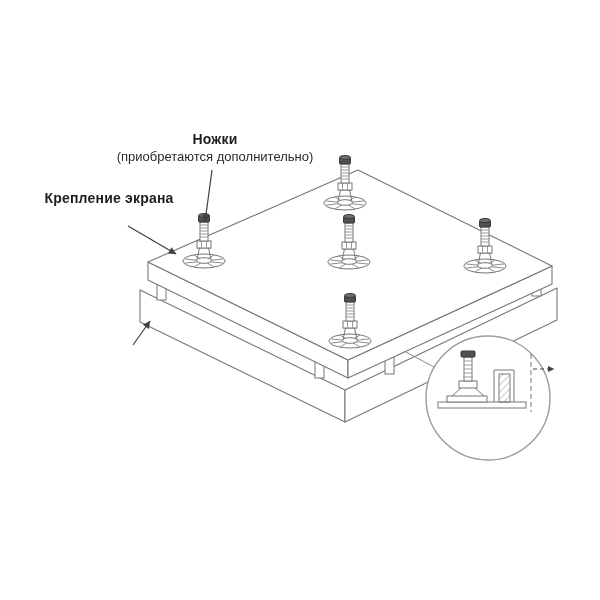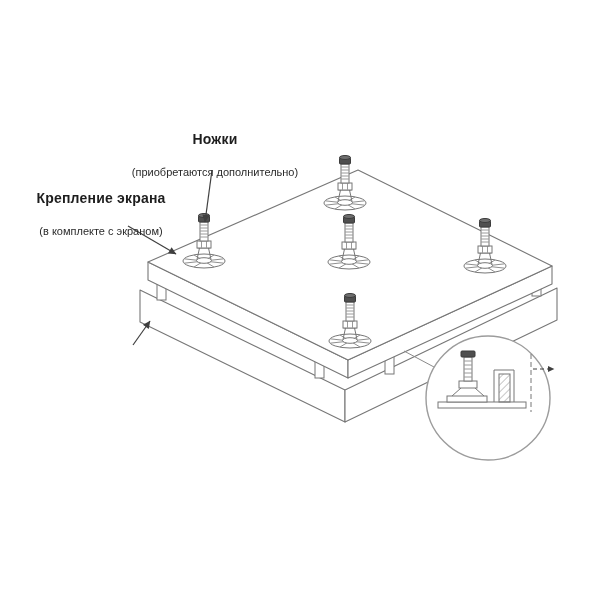--- a/index.html
+++ b/index.html
@@ -23,23 +23,23 @@
     color: #1e1e1e;
     line-height: 1.25;
     user-select: none;
   }
   .label-title {
     font-size: 14px;
     font-weight: 700;
     letter-spacing: 0.2px;
   }
   .label-sub {
-    font-size: 11px;
+    font-size: 13px;
     font-weight: 400;
-    margin-top: 17px;
+    margin-top: 0;
     color: #2a2a2a;
   }
 </style>
 </head>
 <body>
 
 <div class="stage">
 
   <svg width="600" height="600" viewBox="0 0 600 600">
     <defs>
@@ -120,19 +120,18 @@
         <path d="M533,369 L554,369" stroke="#3f3f3f" stroke-dasharray="4 3" marker-end="url(#arrowhead)"></path>
       </g>
     </g>
   </svg>
 
   <div class="label" style="left:65px; top:131px; width:300px;">
     <div class="label-title">Ножки</div>
     <div class="label-sub">(приобретаются дополнительно)</div>
   </div>
 
-  <div class="label" style="left:1px; top:190px; width:200px;text-align:center;">
+  <div class="label" style="left:9px; top:190px; width:200px;text-align:center;">
     <div class="label-title">Крепление экрана</div>
-    <div class="label-sub">(в комплекте с экраном)</div>
   </div>
 
 
 </div>
 
 </body></html>

